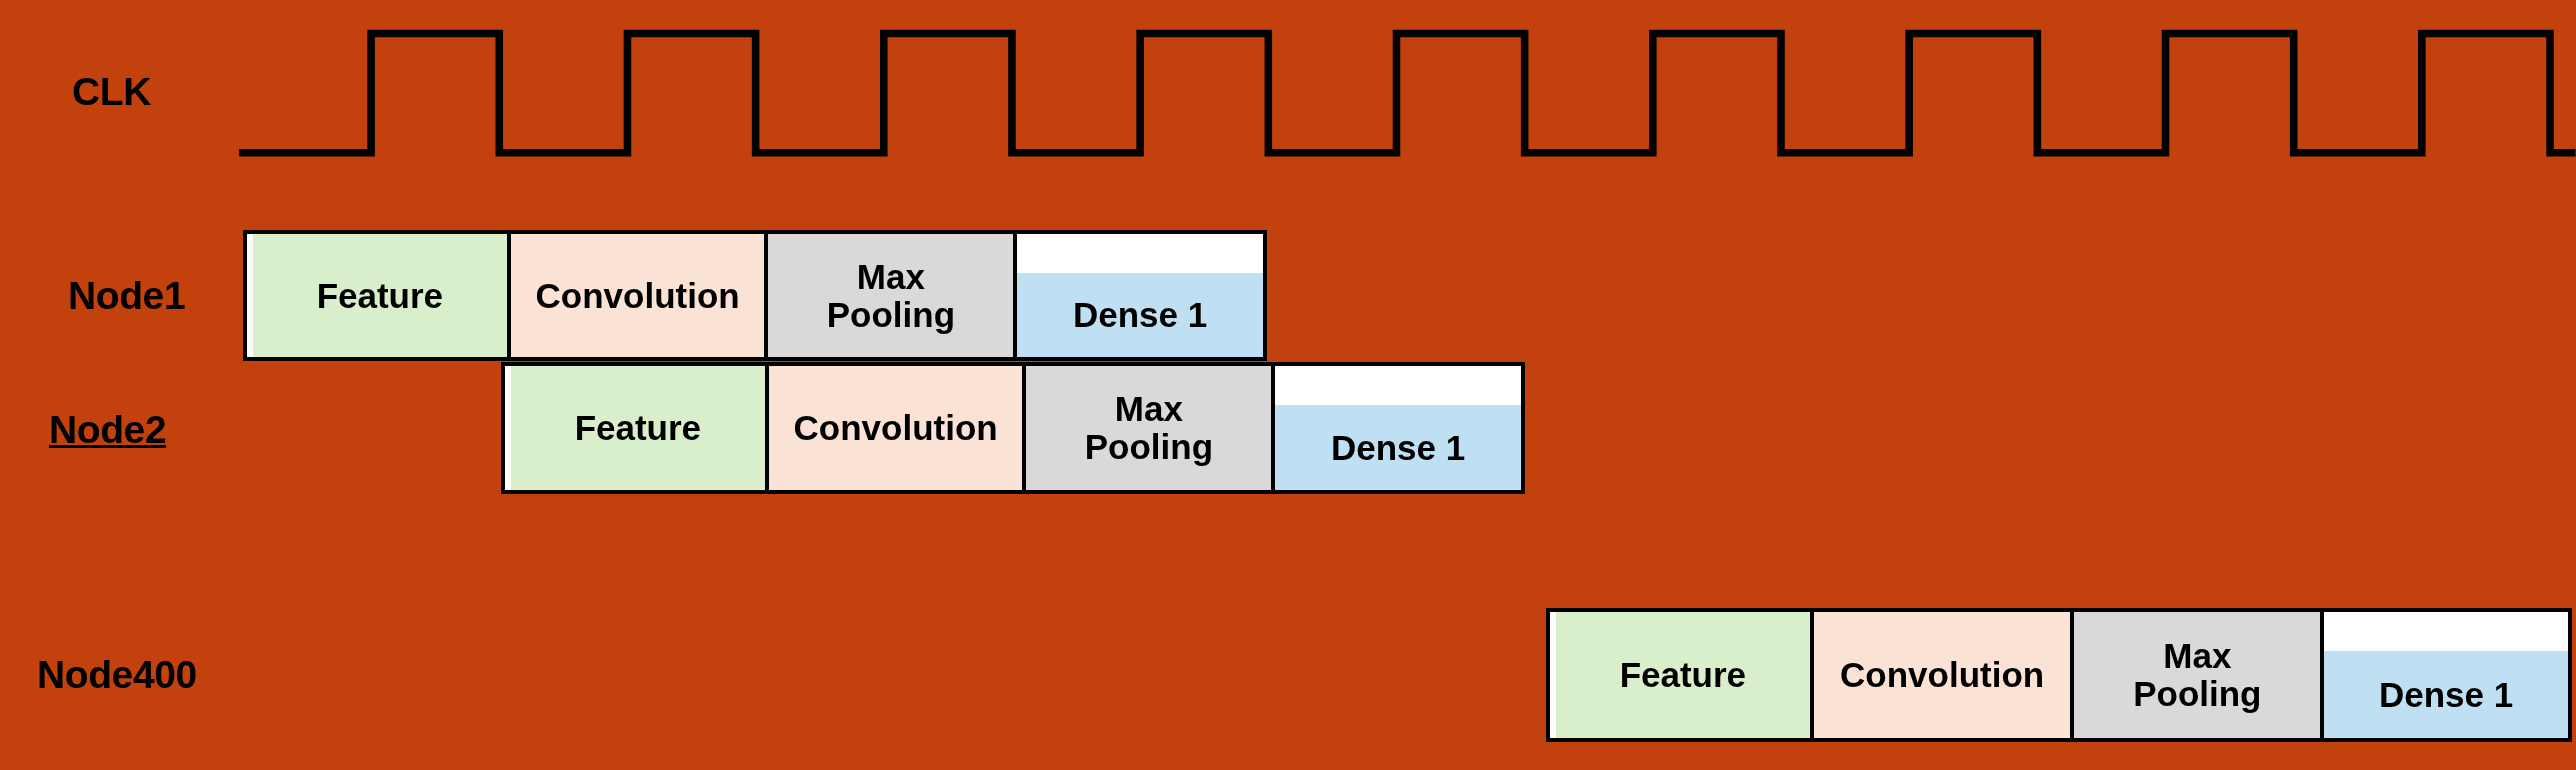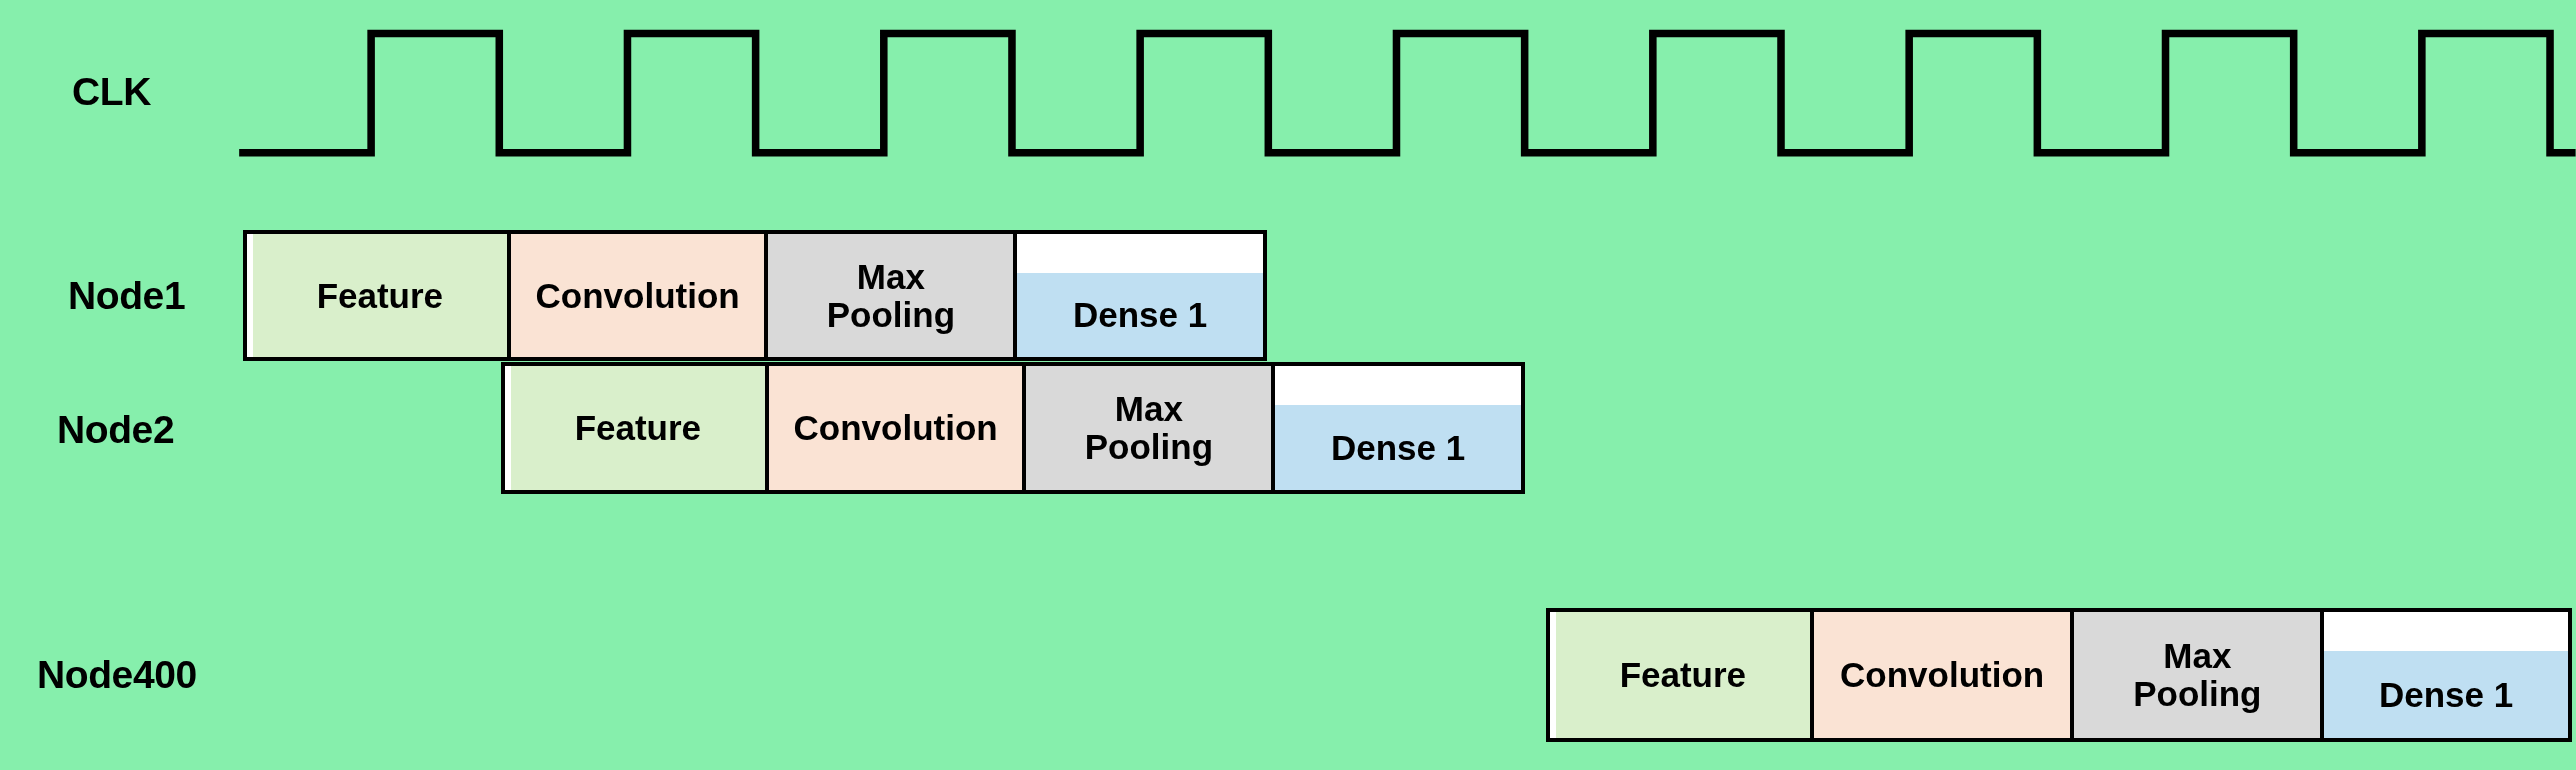--- a/index.html
+++ b/index.html
@@ -7,38 +7,38 @@
     padding: 0;
     background: #ffffff;
   }
   body {
     font-family: "Liberation Sans", sans-serif;
   }
   #canvas {
     position: relative;
     width: 2576px;
     height: 771px;
-    background: #86efac;
+    background: #c2410c;
     overflow: hidden;
   }
 
   
   .row-label {
     position: absolute;
     font-family: "Liberation Sans", sans-serif;
     font-weight: bold;
     font-size: 39px;
     color: #000000;
     letter-spacing: -0.4px;
     white-space: nowrap;
     line-height: 1;
   }
   #label-clk   { left: 72px;  top: 72px; }
   #label-node1 { left: 49px;  top: 276px; margin-left: 19px; }
-  #label-node2 { left: 57px;  top: 410px; }
+  #label-node2 { left: 49px;  top: 410px; text-decoration: underline; }
   #label-node400 { left: 37px; top: 655px; }
 
   
   #clk-wave {
     position: absolute;
     left: 0;
     top: 0;
     width: 2576px;
     height: 193px;
   }

